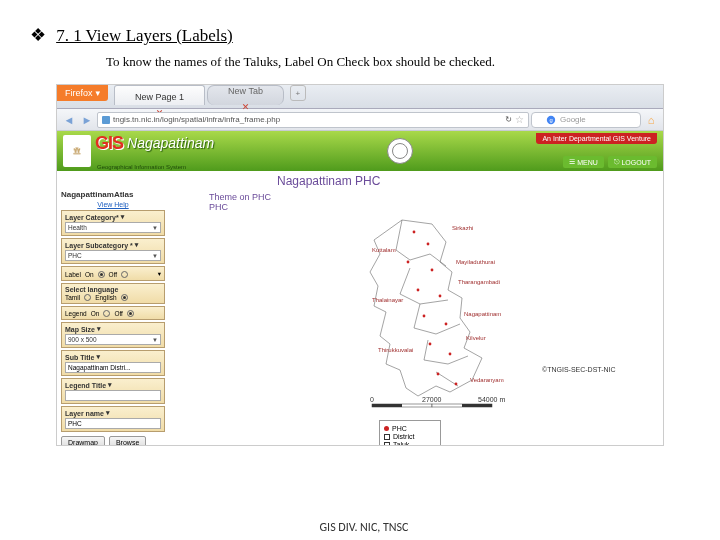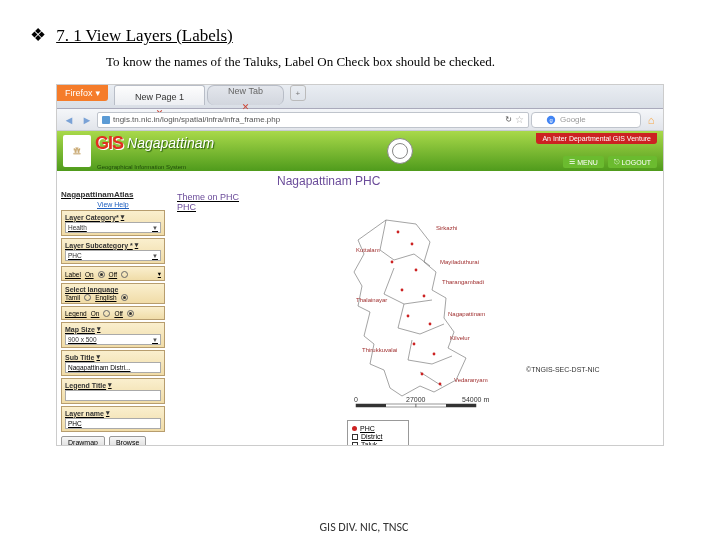--- a/index.html
+++ b/index.html
@@ -37,36 +37,36 @@
   .gis-sub { font-size:6px; color:#1f4a0a; margin-top:-2px; margin-left:2px;}
   .seal { width:26px; height:26px; border-radius:50%; background:#fff; border:1px solid #888; position:absolute; left:330px; display:flex; align-items:center; justify-content:center;}
   .seal::after{content:""; width:14px; height:14px; border-radius:50%; border:1px solid #888;}
   .red-pill { position:absolute; right:6px; top:2px; background:#c22; color:#fff; font-size:7px; padding:2px 6px; border-radius:0 0 3px 3px;}
   .menu-btns { position:absolute; right:6px; bottom:3px; display:flex; gap:4px;}
   .menu-btn { background:#6bbb2f; color:#fff; font-size:7px; padding:2px 6px; border-radius:2px; display:flex; align-items:center; gap:2px;}
 
   .sub-title { font-size:12px; color:#6b4c9a; padding:3px 0 0 220px; }
 
   
-  .content { display:flex;text-decoration:underline; }
+  .content { display:flex; }
   .sidebar { width:112px; padding:2px 4px; font-size:7px;}
   .sb-title { font-weight:bold; color:#333; font-size:8px; margin-bottom:2px;}
   .sb-link { color:#2060c0; text-align:center; font-size:7px; margin-bottom:2px; text-decoration:underline;}
   .panel { border:1px solid #b79d6e; background:linear-gradient(#faefce,#f0dca8); margin-bottom:2px; padding:2px 3px;}
   .panel-h { font-weight:bold; color:#333; font-size:7px; display:flex; align-items:center; gap:2px;}
   .sel { width:100%; height:11px; background:#fff; border:1px solid #aaa; margin-top:1px; font-size:6.5px; display:flex; align-items:center; padding:0 2px; justify-content:space-between; color:#333;}
   .sel .arr { font-size:6px; color:#555;}
   .radio-row { display:flex; gap:4px; font-size:6.5px; align-items:center; margin-top:1px;}
   .radio { width:7px; height:7px; border:1px solid #666; border-radius:50%; display:inline-flex; align-items:center; justify-content:center;}
   .radio.on::after { content:""; width:3px; height:3px; background:#333; border-radius:50%;}
   .txt-in { width:100%; height:11px; background:#fff; border:1px solid #aaa; margin-top:1px; font-size:6.5px; padding:0 2px; display:flex; align-items:center;}
   .btn-row { display:flex; gap:4px; margin-top:4px;}
   .grey-btn { border:1px solid #999; background:linear-gradient(#f6f6f6,#ddd); border-radius:2px; font-size:7px; padding:2px 6px;}
 
-  .map-area { flex:1; position:relative; padding:4px 8px 0 8px;}
+  .map-area { flex:1; position:relative; padding:4px 8px 0 8px;margin-left:32px;}
   .theme-lbl { color:#6b4c9a; font-size:9px;}
   .theme-val { color:#6b4c9a; font-size:9px;}
   .map-svg { width:100%; height:200px;}
   .map-svg path { fill:none; stroke:#666; stroke-width:0.6;}
   .label-d { fill:#a03030; font-size:6px; font-family:Arial;}
   .scale { font-size:7px; fill:#333;}
 
   .legend-box { width:62px; border:1px solid #999; margin:6px 0 0 170px; padding:3px 4px; font-size:7px;}
   .legend-row { display:flex; align-items:center; gap:3px; margin:1px 0;}
   .dot { width:5px; height:5px; background:#c22; border-radius:50%;}

